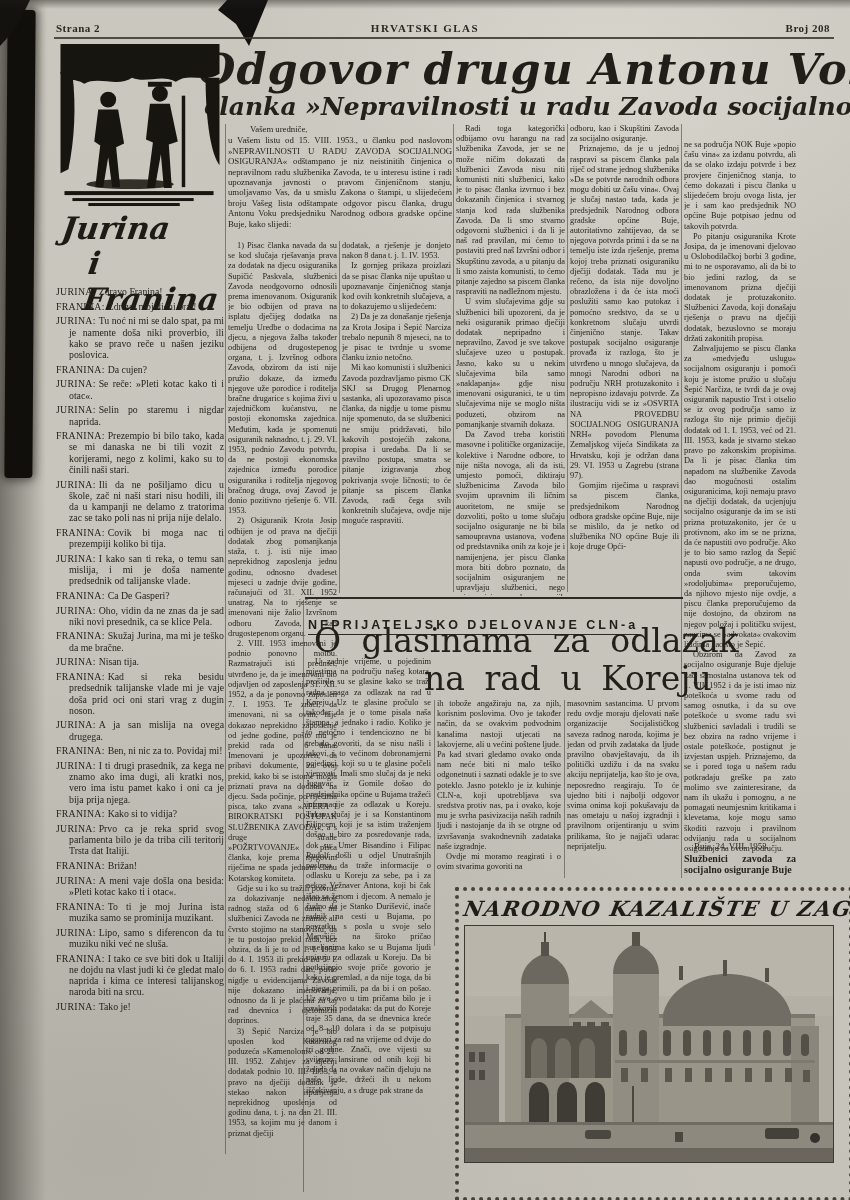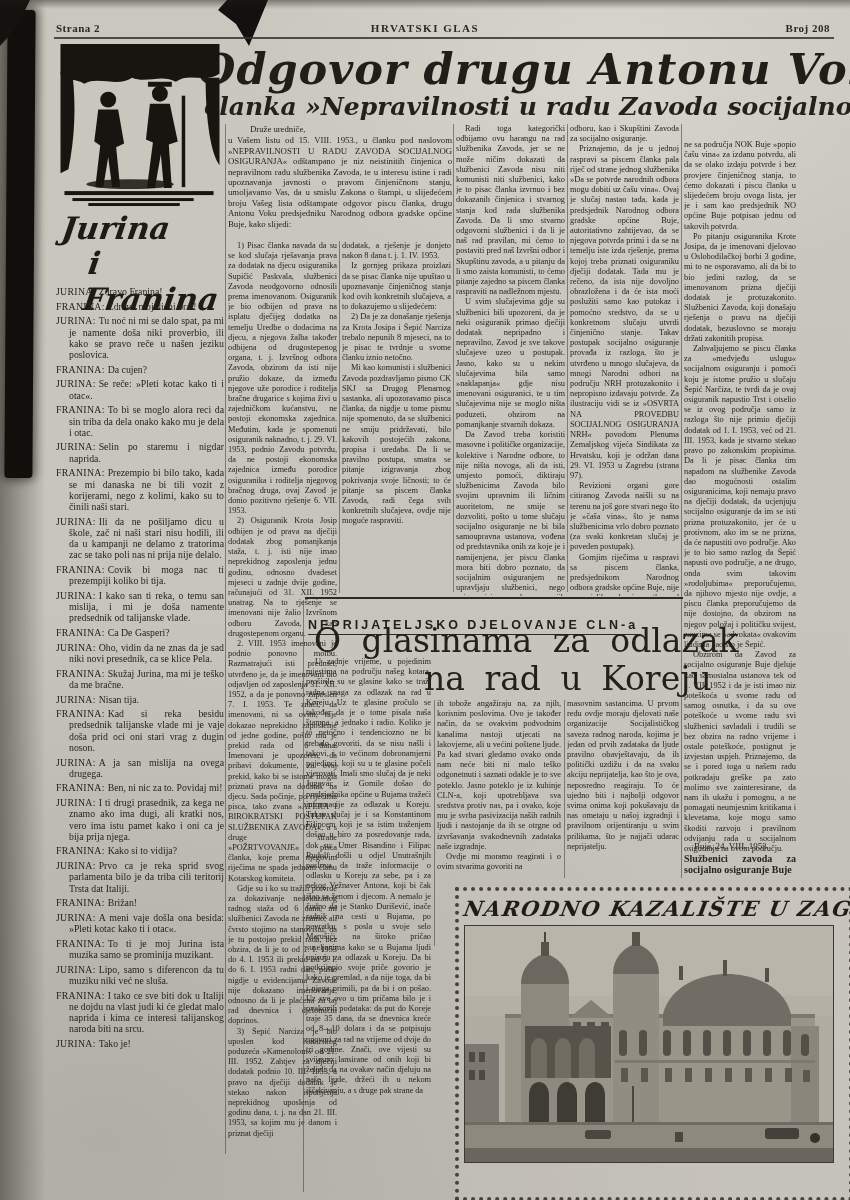--- a/index.html
+++ b/index.html
@@ -112,21 +112,20 @@
   </div>
   <div class="jf-t1">Jurina</div>
   <div class="jf-t2">i Franina</div>
 
   <div class="dialogue">
     <p><span class="spk">JURINA:</span><span>Zdravo Franina!</span></p>
     <p><span class="spk">FRANINA:</span><span>Zdravo moj dicni brat!</span></p>
     <p><span class="spk">JURINA:</span><span>Tu noć ni mi se dalo spat, pa mi je namente doša niki proverbio, ili kako se pravo reče u našen jeziku poslovica.</span></p>
     <p><span class="spk">FRANINA:</span><span>Da cujen?</span></p>
     <p><span class="spk">JURINA:</span><span>Se reče: »Pleti kotac kako ti i otac«.</span></p>
-    <p><span class="spk">FRANINA:</span><span>To bi se moglo alora reci da sin triba da dela onako kako mu je dela i otac.</span></p>
     <p><span class="spk">JURINA:</span><span>Selin po staremu i nigdar naprida.</span></p>
     <p><span class="spk">FRANINA:</span><span>Prezempio bi bilo tako, kada se mi danaska ne bi tili vozit z korijerami, nego z kolimi, kako su to činili naši stari.</span></p>
     <p><span class="spk">JURINA:</span><span>Ili da ne pošiljamo dicu u škole, zač ni naši stari nisu hodili, ili da u kampanji ne delamo z tratorima zac se tako poli nas ni prija nije delalo.</span></p>
     <p><span class="spk">FRANINA:</span><span>Covik bi moga nac ti prezempiji koliko bi tija.</span></p>
     <p><span class="spk">JURINA:</span><span>I kako san ti reka, o temu san mislija, i mi je doša namente predsednik od talijanske vlade.</span></p>
     <p><span class="spk">FRANINA:</span><span>Ca De Gasperi?</span></p>
     <p><span class="spk">JURINA:</span><span>Oho, vidin da ne znas da je sad niki novi presednik, ca se klice Pela.</span></p>
     <p><span class="spk">FRANINA:</span><span>Skužaj Jurina, ma mi je teško da me bračne.</span></p>
     <p><span class="spk">JURINA:</span><span>Nisan tija.</span></p>
     <p><span class="spk">FRANINA:</span><span>Kad si reka besidu predsednik talijanske vlade mi je vaje doša prid oci oni stari vrag z dugin noson.</span></p>
@@ -137,21 +136,21 @@
     <p><span class="spk">JURINA:</span><span>Prvo ca je reka sprid svog parlamenta bilo je da triba cili teritorij Trsta dat Italiji.</span></p>
     <p><span class="spk">FRANINA:</span><span>Brižan!</span></p>
     <p><span class="spk">JURINA:</span><span>A meni vaje došla ona besida: »Pleti kotac kako ti i otac«.</span></p>
     <p><span class="spk">FRANINA:</span><span>To ti je moj Jurina ista muzika samo se prominija muzikant.</span></p>
     <p><span class="spk">JURINA:</span><span>Lipo, samo s diferencon da tu muziku niki već ne sluša.</span></p>
     <p><span class="spk">FRANINA:</span><span>I tako ce sve biti dok u Italiji ne dojdu na vlast judi ki će gledat malo naprida i kima ce interesi talijanskog naroda biti na srcu.</span></p>
     <p><span class="spk">JURINA:</span><span>Tako je!</span></p>
   </div>
 
   <div class="col intro">
-    <p class="salut">Druže uredniče,</p>
+    <p class="salut">Vašem uredniče,</p>
     <p class="noind">u Vašem listu od 15. VIII. 1953., u članku pod naslovom »NEPRAVILNOSTI U RADU ZAVODA SOCIJALNOG OSIGURANJA« odštampano je niz neistinitih činjenica o nepravilnom radu službenika Zavoda, te u interesu istine i radi upoznavanja javnosti o pravom činjeničnom stanju, umoljavamo Vas, da u smislu Zakona o štampi, u slijedećem broju Vašeg lista odštampate odgovor piscu članka, drugu Antonu Voku predsjedniku Narodnog odbora gradske općine Buje, kako slijedi:</p>
   </div>
 
   <div class="col mcol1">
     <p>1) Pisac članka navada da su se kod slučaja rješavanja prava za dodatak na djecu osiguranika Supičić Paskvala, službenici Zavoda neodgovorno odnosili prema imenovanom. Osiguranik je bio odbijen od prava na isplatu dječijeg dodatka na temelju Uredbe o dodacima na djecu, a njegova žalba također odbijena od drugostepenog organa, t. j. Izvršnog odbora Zavoda, obzirom da isti nije pružio dokaze, da između njegove uže porodice i roditelja bračne drugarice s kojima živi u zajedničkom kućanstvu, ne postoji ekonomska zajednica. Međutim, kada je spomenuti osiguranik naknadno, t. j. 29. VI. 1953, podnio Zavodu potvrdu, da ne postoji ekonomska zajednica između porodice osiguranika i roditelja njegovog bračnog druga, ovaj Zavod je donio pozitivno rješenje 6. VII. 1953.</p>
     <p>2) Osiguranik Krota Josip odbijen je od prava na dječiji dodatak zbog pomanjkanja staža, t. j. isti nije imao neprekidnog zaposlenja jednu godinu, odnosno dvadeset mjeseci u zadnje dvije godine, računajući od 31. XII. 1952 unatrag. Na to rješenje se imenovani nije žalio Izvršnom odboru Zavoda, kao drugostepenom organu.</p>
     <p>2. VIII. 1953 imenovani je podnio ponovno molbu. Razmatrajući isti predmet, utvrđeno je, da je imenovani bio odjavljen od zaposlenja 31. XII. 1952, a da je ponovno zaposlen 7. I. 1953. Te znači, da imenovani, ni sa ovim, nije dokazao neprekidno zaposlenje od jedne godine, pošto mu je prekid rada od 6 dana. Imenovani je upozoren, da pribavi dokumente, za ovaj prekid, kako bi se istome mogla priznati prava na dodatak na djecu. Sada počinje, po riječima pisca, tako zvana »AFERA I BIROKRATSKI POSTUPAK SLUŽBENIKA ZAVODA«, a s druge strane »POŽRTVOVANJE« pisca članka, koje prema njegovim riječima ne spada jednom članu Kotarskog komiteta.</p>
     <p>Gdje su i ko su tražili potvrde za dokazivanje nedokazanog radnog staža od 6 dana, mi službenici Zavoda ne znamo, ali čvrsto stojimo na stanovištu, da je tu postojao prekid rada, bez obzira, da li je to od 1. I. 1953 do 4. I. 1953 ili prekid od 5. I. do 6. I. 1953 radni dan, pošto nigdje u evidencijama Zavoda nije dokazano imenovanje, odnosno da li je plaćena za taj rad dnevnica i djelomični doprinos.</p>
     <p>3) Šepić Narciza je bio uposlen kod Kotarskog poduzeća »Kamenolom« od 21. III. 1952. Zahtjev za dječiji dodatak podnio 10. III. 1953, a pravo na dječiji dodatak je stekao nakon ispunjenja neprekidnog uposlenja od godinu dana, t. j. na dan 21. III. 1953, sa kojim mu je danom i priznat dječiji</p>
   </div>
@@ -162,21 +161,20 @@
     <p>Mi kao komunisti i službenici Zavoda pozdravljamo pismo CK SKJ sa Drugog Plenarnog sastanka, ali upozoravamo pisca članka, da nigdje u tome pismu nije spomenuto, da se službenici ne smiju pridržavati, bilo kakovih postojećih zakona, propisa i uredaba. Da li se pravilno postupa, smatra se pitanje izigravanja zbog pokrivanja svoje ličnosti; to će pitanje sa piscem članka Zavoda, radi čega svih konkretnih slučajeva, ovdje nije moguće raspraviti.</p>
   </div>
   <div class="col mcol3">
     <p>Radi toga kategorički odbijamo ovu harangu na rad službenika Zavoda, jer se ne može ničim dokazati da službenici Zavoda nisu niti komunisti niti službenici, kako je to pisac članka izvrnuo i bez dokazanih činjenica i stvarnog stanja kod rada službenika Zavoda. Da li smo stvarno odgovorni službenici i da li je naš rad pravilan, mi ćemo to postaviti pred naš Izvršni odbor i Skupštinu zavoda, a u pitanju da li smo zaista komunisti, to ćemo pitanje zajedno sa piscem članka raspraviti na nadležnom mjestu.</p>
     <p>U svim slučajevima gdje su službenici bili upozoreni, da je neki osiguranik primao dječiji dodatak nepripadno i nepravilno, Zavod je sve takove slučajeve uzeo u postupak. Jasno, kako su u nekim slučajevima bila samo »naklapanja« gdje nisu imenovani osiguranici, te u tim slučajevima nije se moglo ništa poduzeti, obzirom na pomanjkanje stvarnih dokaza.</p>
     <p>Da Zavod treba koristiti masovne i političke organizacije, kolektive i Narodne odbore, to nije ništa novoga, ali da isti, umjesto pomoći, diktiraju službenicima Zavoda bilo svojim upravnim ili ličnim auoritetom, ne smije se dozvoliti, pošto u tome slučaju socijalno osiguranje ne bi bila samoupravna ustanova, vođena od predstavnika onih za koje je i namijenjena, jer piscu članka mora biti dobro poznato, da socijalnim osiguranjem ne upravljaju službenici, nego osiguranici preko svojih predstavnika izabranih u Izvršnom i nadzornom</p>
   </div>
   <div class="col mcol4">
     <p class="noind">odboru, kao i Skupštini Zavoda za socijalno osiguranje.</p>
     <p>Priznajemo, da je u jednoj raspravi sa piscem članka pala riječ od strane jednog službenika »Da se potvrde narodnih odbora mogu dobiti uz čašu vina«. Ovaj je slučaj nastao tada, kada je predsjednik Narodnog odbora gradske općine Buje, autoritativno zahtijevao, da se njegova potvrda primi i da se na temelju iste izda rješenje, prema kojoj treba priznati osiguraniku dječiji dodatak. Tada mu je rečeno, da ista nije dovoljno obrazložena i da će ista moći poslužiti samo kao putokaz i pomoćno sredstvo, da se u konkretnom slučaju utvrdi činjenično stanje. Takav postupak socijalno osiguranje provađa iz razloga, što je utvrđeno u mnogo slučajeva, da mnogi Narodni odbori na području NRH protuzakonito i nepropisno izdavaju potvrde. Za ilustraciju vidi se iz »OSVRTA NA PROVEDBU SOCIJALNOG OSIGURANJA NRH« povodom Plenuma Zemaljskog vijeća Sindikata za Hrvatsku, koji je održan dana 29. VI. 1953 u Zagrebu (strana 97).</p>
-    <p>Revizioni organi gore citiranog Zavoda naišli su na terenu na još gore stvari nego što je »čaša vina«, što je nama službenicima vrlo dobro poznato (za svaki konkretan slučaj je poveden postupak).</p>
     <p>Gornjim riječima u raspravi sa piscem članka, predsjednikom Narodnog odbora gradske općine Buje, nije se mislilo, da je netko od službenika NO općine Buje ili koje druge Opći-</p>
   </div>
   <div class="col mcol5">
     <p class="noind">ne sa područja NOK Buje »popio čašu vina« za izdanu potvrdu, ali da se olako izdaju potvrde i bez provjere činjeničnog stanja, to ćemo dokazati i piscu članka u slijedećem broju ovoga lista, jer je i sam kao predsjednik NO općine Buje potpisao jednu od takovih potvrda.</p>
     <p>Po pitanju osiguranika Krote Josipa, da je imenovani djelovao u Oslobodilačkoj borbi 3 godine, mi to ne osporavamo, ali da bi to bio jedini razlog, da se imenovanom prizna dječiji dodatak je protuzakonito. Službenici Zavoda, koji donašaju rješenja o pravu na dječiji dodatak, bezuslovno se moraju držati zakonitih propisa.</p>
     <p>Zahvaljujemo se piscu članka za »medvjeđu uslugu« socijalnom osiguranju i pomoći koju je istome pružio u slučaju Šepić Narčiza, te tvrdi da je ovaj osiguranik napustio Trst i otselio se iz ovog područja samo iz razloga što nije primio dječiji dodatak od 1. I. 1953, već od 21. III. 1953, kada je stvarno stekao pravo po zakonskim propisima. Da li je pisac članka tim napadom na službenike Zavoda dao mogućnosti ostalim osiguranicima, koji nemaju pravo na dječiji dodatak, da ucjenjuju socijalno osiguranje da im se isti prizna protuzakonito, jer će u protivnom, ako im se ne prizna, da će napustiti ovo područje. Ako je to bio samo razlog da Šepić napusti ovo područje, a ne drugo, onda svim takovim »rodoljubima« preporučujemo, da njihovo mjesto nije ovdje, a piscu članka preporučujemo da nije dostojno, da obzirom na njegov položaj i političku svijest, zauzima se »advokata« ovakovim ljudima kao što je Šepić.</p>
     <p>Obzirom da Zavod za socijalno osiguranje Buje djeluje kao samostalna ustanova tek od 1. VII. 1952 i da je isti imao niz poteškoća u svome radu od samog osnutka, i da su ove poteškoće u svome radu svi službenici savladali i trudili se bez obzira na radno vrijeme i ostale poteškoće, postignut je izvjestan uspjeh. Priznajemo, da se i pored toga u našem radu potkradaju greške pa zato molimo sve zainteresirane, da nam ih ukažu i pomognu, a ne pomagati neumjesnim kritikama i klevetama, koje mogu samo škoditi razvoju i pravilnom odvijanju rada u socijalnom osiguranju na ovom području.</p>
   </div>
   <div class="sig-date">Buje, 24. VIII. 1953.</div>
   <div class="sig-name">Službenici zavoda za socijalno osiguranje Buje</div>

